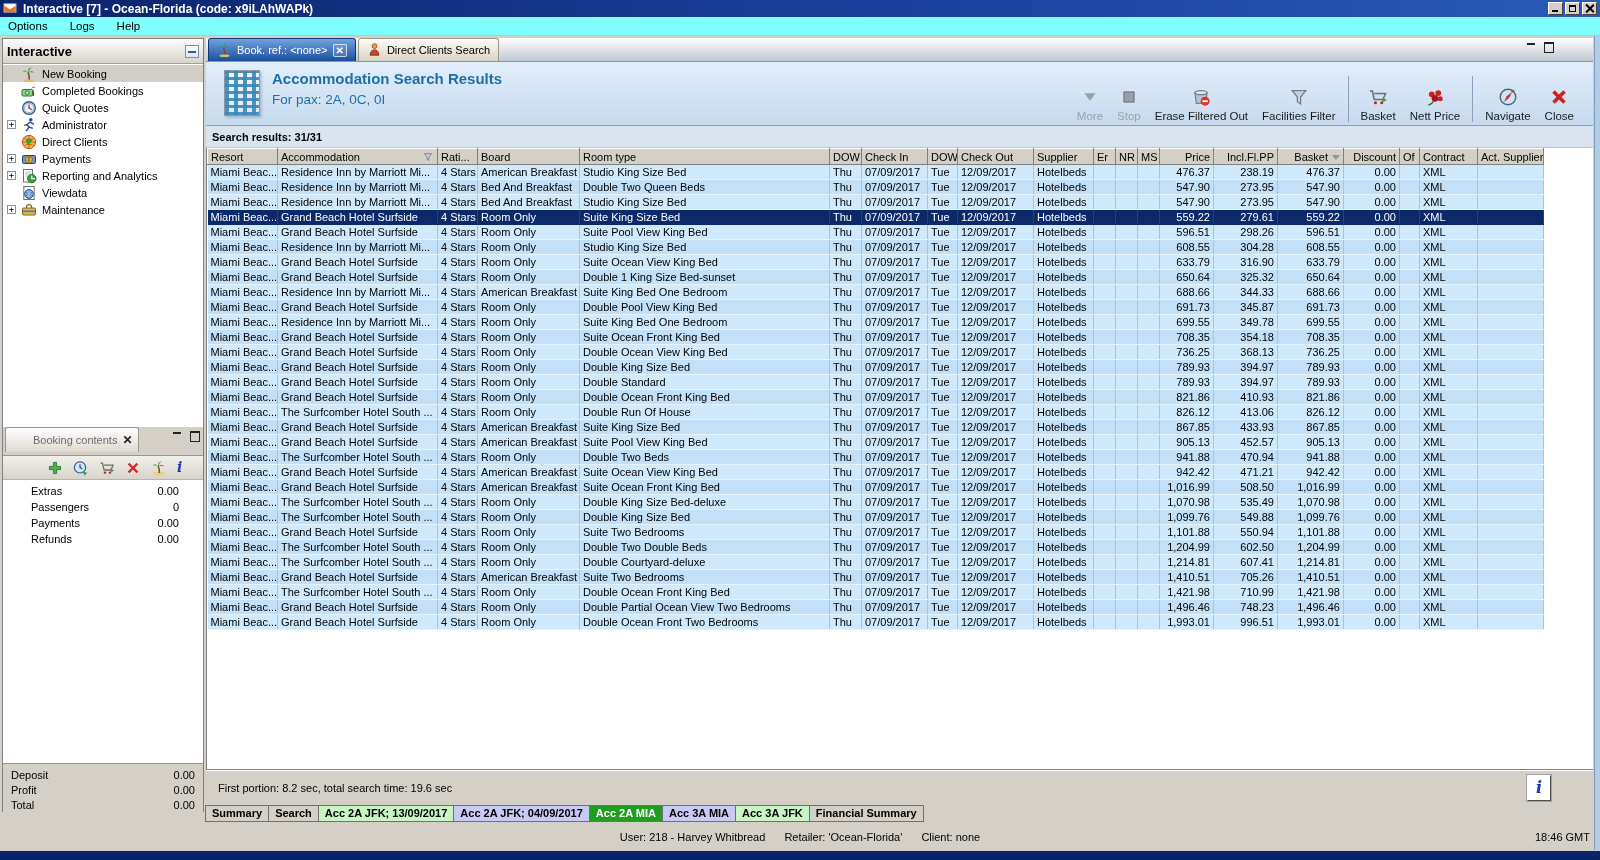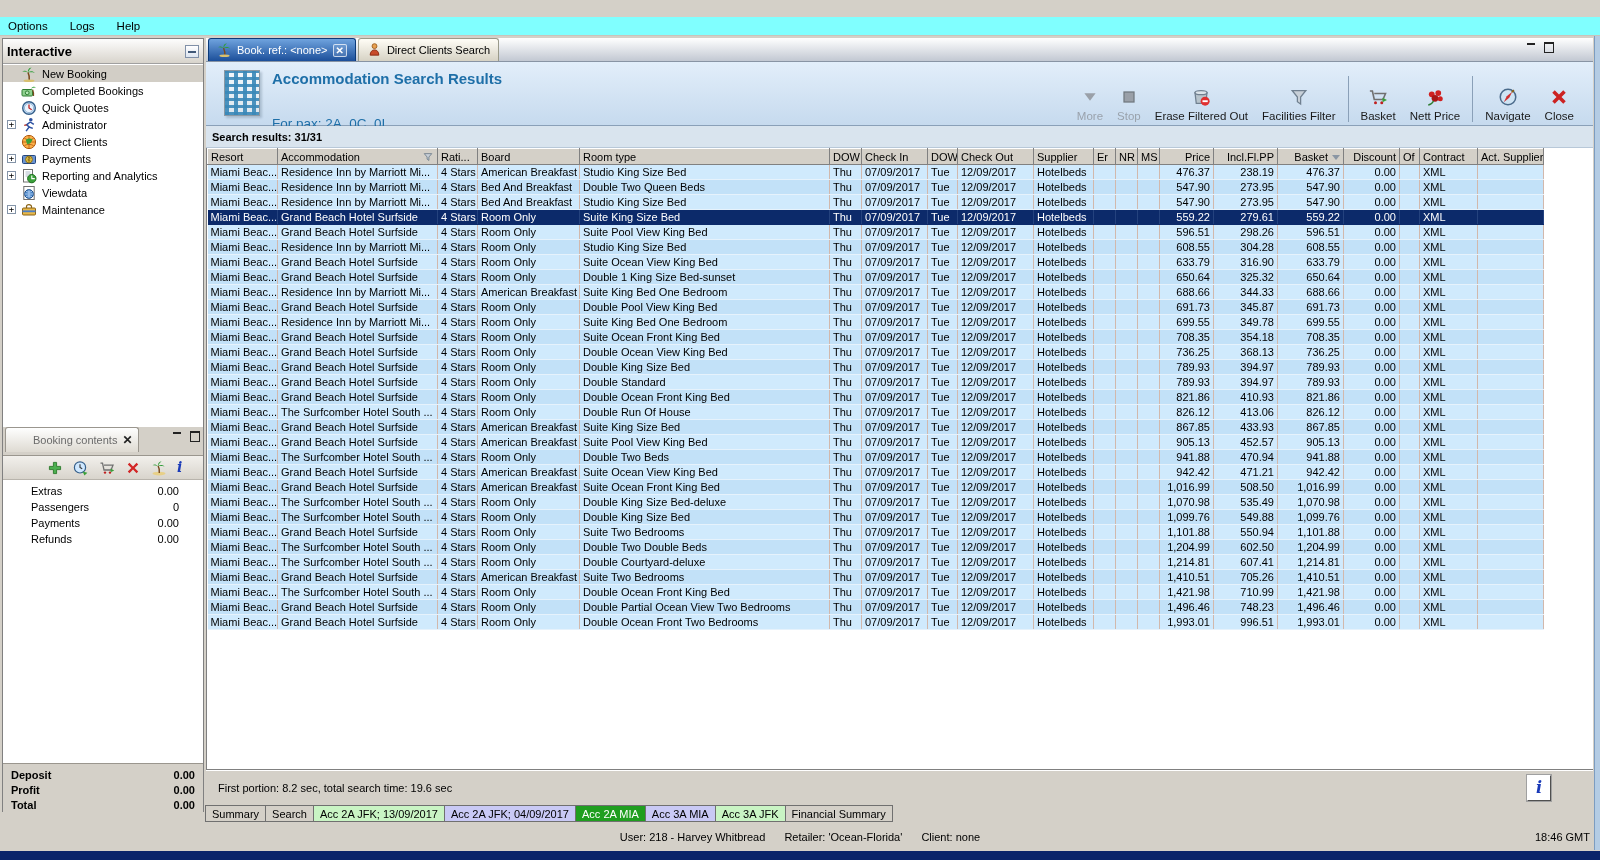--- a/index.html
+++ b/index.html
@@ -59,21 +59,21 @@
   .mini-btn.max::after{content:"";position:absolute;left:2px;top:1px;width:8px;height:8px;border:1px solid #222;border-top-width:2px;}
   .bc-toolbar{height:24px;background:linear-gradient(#f2f0ec,#d8d4cc);border-bottom:1px solid #b8b4ac;
     display:flex;align-items:center;justify-content:flex-end;gap:10px;padding:0 10px;}
   .bc-toolbar .ic{cursor:pointer;}
   .i-glyph{font-family:"DejaVu Serif",serif;font-style:italic;font-weight:bold;color:#1a3ab8;font-size:14px;line-height:14px;}
   .bc-list{background:#fff;padding-top:3px;height:276px;}
   .bc-row{display:flex;height:16px;align-items:center;padding:0 24px 0 28px;}
   .bc-row .v{margin-left:auto;}
 
   .totals{position:absolute;left:0;top:724px;width:200px;background:#d4d0c8;border-top:1px solid #9a968e;padding:3px 0;}
-  .tot-row{display:flex;height:15px;align-items:center;padding:0 8px;font-weight:bold;}
+  .tot-row{display:flex;height:15px;align-items:center;padding:0 8px;font-weight:normal;}
   .tot-row .v{margin-left:auto;}
 
   
   .main{position:absolute;left:206px;top:38px;width:1387px;height:784px;}
   .main-tabbar{position:absolute;left:0;top:0;width:100%;height:24px;
     background:linear-gradient(#ffffff,#c2c8d2);border-bottom:1px solid #8894a4;display:flex;align-items:flex-end;padding-left:2px;}
   .mtab{height:23px;display:flex;align-items:center;gap:5px;padding:0 8px;border-radius:3px 3px 0 0;cursor:default;}
   .mtab.active{background:linear-gradient(#6fa3de,#1c4f9a);border:1px solid #0a3a7a;border-bottom:none;color:#fff;}
   .mtab.active .tab-close{color:#fff;font-weight:bold;border:1px solid rgba(255,255,255,.7);border-radius:2px;
     padding:0 2px;font-size:10px;line-height:11px;background:rgba(255,255,255,.12);}
@@ -81,21 +81,21 @@
 
   .banner{position:absolute;left:0;top:24px;width:100%;height:64px;
     background:linear-gradient(#e2eefa,#c6daee);border-bottom:1px solid #8aa0b8;}
   .building{position:absolute;left:18px;top:8px;width:36px;height:46px;border:1px solid #8a98a4;
     background:
       repeating-linear-gradient(0deg,rgba(58,136,184,.9) 0 3px,transparent 3px 7px),
       repeating-linear-gradient(90deg,rgba(58,136,184,.9) 0 4px,transparent 4px 9px),
       linear-gradient(#f4f8fb,#dce6ee);
     background-blend-mode:normal;box-shadow:2px 2px 2px rgba(120,140,160,.4);}
   .banner-title{position:absolute;left:66px;top:8px;font-size:15px;font-weight:bold;color:#1e6fa8;}
-  .banner-sub{position:absolute;left:66px;top:30px;font-size:13.5px;color:#1e6fa8;margin-top:24px;}
+  .banner-sub{position:absolute;left:66px;top:30px;font-size:13.5px;color:#1e6fa8;}
   .banner-toolbar{position:absolute;right:12px;top:4px;height:56px;display:flex;align-items:flex-end;}
   .tb-btn{display:flex;flex-direction:column;align-items:center;justify-content:flex-end;gap:3px;
     padding:0 7px;cursor:pointer;color:#1a1a1a;font-size:11.5px;}
   .tb-btn .ic{width:20px;height:20px;flex:0 0 20px;}
   .tb-btn .ic svg{width:20px;height:20px;}
   .tb-btn.disabled{color:#9aa2ac;cursor:default;}
   .tb-sep{width:1px;height:46px;background:#8aa0b8;margin:0 5px;}
 
   .results-bar{position:absolute;left:0;top:88px;width:100%;height:22px;background:#d9e4ee;
     display:flex;align-items:center;padding-left:6px;font-weight:bold;border-bottom:1px solid #b8c8d8;}
@@ -117,34 +117,54 @@
   .th-sort{display:inline-block;width:0;height:0;border-left:4px solid transparent;border-right:4px solid transparent;
     border-top:5px solid #8a96a4;margin-left:4px;vertical-align:middle;}
 
   .info-bar{position:absolute;left:0;top:732px;width:100%;height:34px;background:#d4d0c8;
     border-top:1px solid #fff;box-shadow:0 -1px 0 #808080;display:flex;align-items:center;padding-left:12px;}
   .info-btn{position:absolute;right:42px;top:4px;width:24px;height:26px;background:#fff;
     border:1px solid;border-color:#fff #505050 #505050 #fff;box-shadow:0 0 0 1px #a0a0a0;
     display:flex;align-items:center;justify-content:center;cursor:pointer;}
   .info-btn .i-glyph{font-size:16px;}
 
-  .bottom-tabs{position:absolute;left:0;top:766px;width:100%;height:18px;display:flex;align-items:flex-end;}
+  .bottom-tabs{position:absolute;left:0;top:766px;width:100%;height:18px;display:flex;align-items:center;font-weight:bold;}
   .btab{height:17px;display:flex;align-items:center;padding:0 6px;border:1px solid #707070;margin-left:-1px;
     background:#d4d0c8;cursor:pointer;white-space:nowrap;}
 
   .statusbar{position:absolute;left:0;top:822px;width:1600px;height:29px;background:#d4d0c8;}
   .sb-center{position:absolute;left:0;right:0;top:9px;text-align:center;}
   .sb-center span{margin:0 8px;}
   .sb-time{position:absolute;right:10px;top:9px;}
 </style>
 </head>
 <body>
 
 <div id="app">
 
+  <div class="titlebar">
+    <span class="ic">
+        <svg viewBox="0 0 16 16" width="14" height="14">
+          <rect x="1" y="3" width="14" height="10" fill="#fff" stroke="#889"></rect>
+          <path d="M1.5 5.5l6.5 4 6.5-4v7h-13z" fill="#e87820"></path>
+        </svg>
+      </span>
+    <span>Interactive [7] - Ocean-Florida (code: x9iLAhWAPk)</span>
+    <span class="win-btns">
+      <span class="win-btn min">
+          <i></i>
+        </span>
+      <span class="win-btn max">
+          <i></i>
+        </span>
+      <span class="win-btn cls">
+          <i></i>
+        </span>
+    </span>
+  </div>
 
   <div class="menubar">
       <span class="menu-item">Options</span>
       <span class="menu-item">Logs</span>
       <span class="menu-item">Help</span>
     </div>
 
   <div class="sidebar">
     <div class="sb-header">
       <span>Interactive</span>

